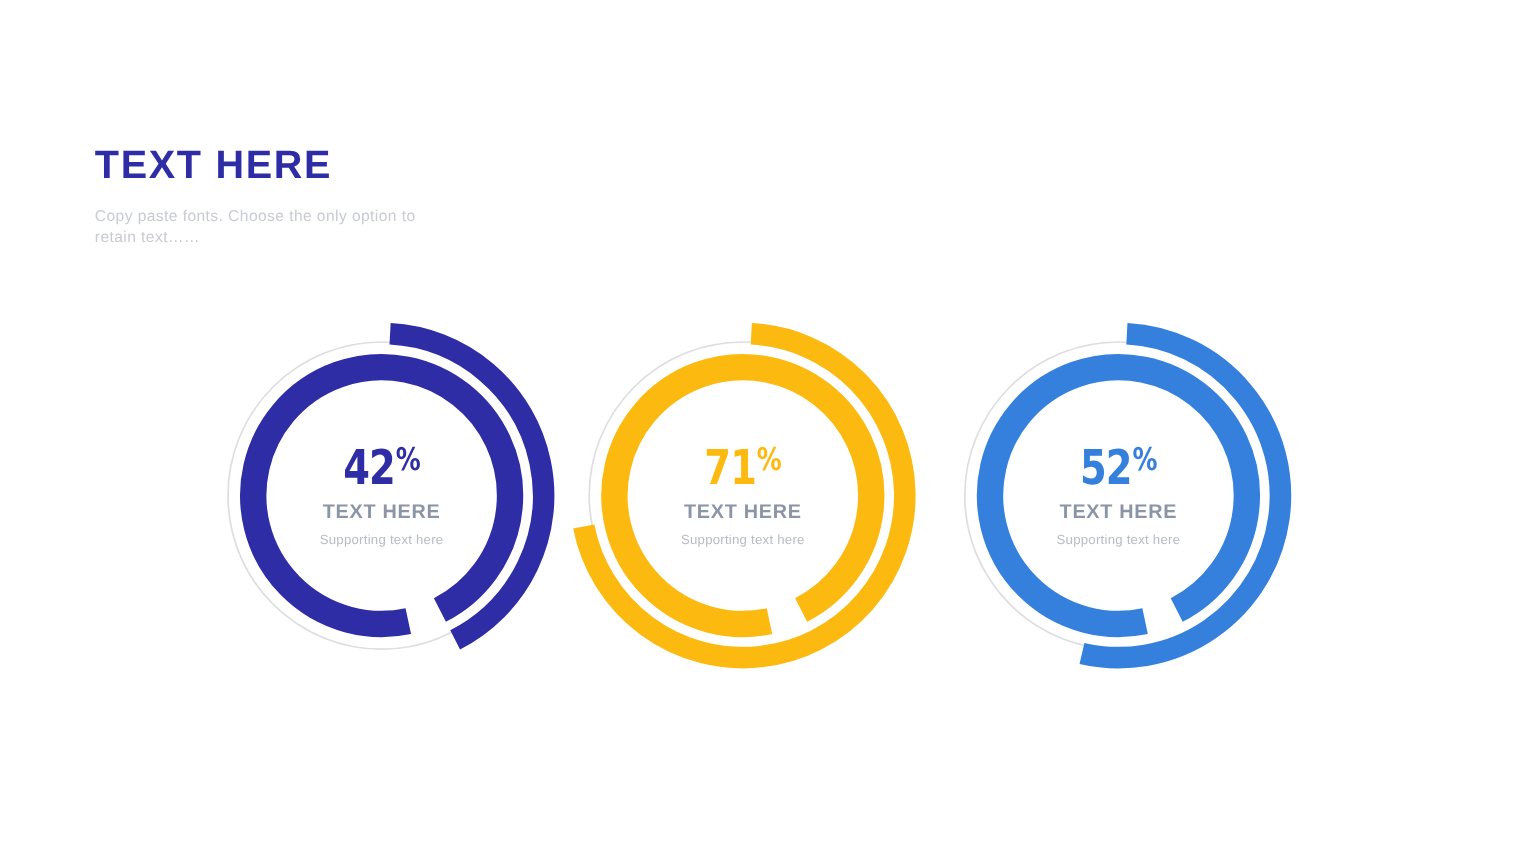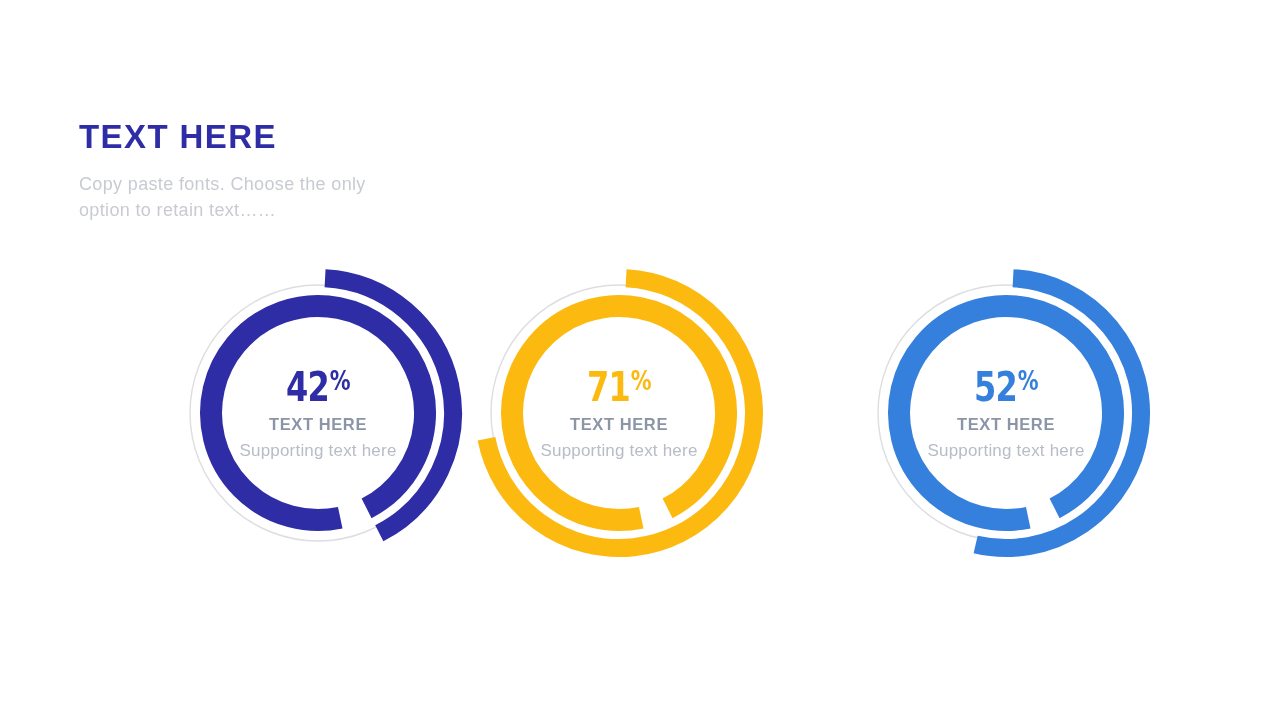--- a/index.html
+++ b/index.html
@@ -26,21 +26,21 @@
     font-size: 33px;
     font-weight: bold;
     color: #2f2da5;
     letter-spacing: 1.4px;
     line-height: 1.05;
     margin: 0;
     font-family: "Liberation Sans", sans-serif;
   }
   .page-subtitle {
     margin: 16px 0 0 0;
-    font-size: 18px;
+    font-size: 13px;
     line-height: 1.45;
     color: #c9cbd3;
     letter-spacing: 0.35px;
     max-width: 300px;
     font-family: "Liberation Sans", sans-serif;
   }
 
   
   .charts-row {
     position: absolute;
@@ -97,21 +97,21 @@
     font-family: "Liberation Sans", sans-serif;
     font-weight: bold;
     font-size: 16.5px;
     letter-spacing: 0.6px;
     color: #8b95a6;
     line-height: 1;
     margin-bottom: 9px;
   }
   .label-sub {
     font-family: "Liberation Sans", sans-serif;
-    font-size: 17px;
+    font-size: 11px;
     letter-spacing: 0.2px;
     color: #b7bcc6;
     line-height: 1;
   }
 </style>
 </head>
 <body>
 
 <div class="header">
   <h1 class="page-title">TEXT HERE</h1>
@@ -145,21 +145,21 @@
     <div class="donut-center">
       <div class="pct" style="color: rgb(252, 186, 16);">
         <span class="pct-num">71</span>
           <span class="pct-sign">%</span>
       </div>
       <div class="label-main">TEXT HERE</div>
       <div class="label-sub">Supporting text here</div>
     </div>
   </div>
 
-  <div class="donut" id="donut-slot-2" style="left:856px;">
+  <div class="donut" id="donut-slot-2" style="left:782px;">
     <svg width="300" height="300" viewBox="0 0 300 300">
         <circle cx="150" cy="150" r="128" fill="none" stroke="#dddde2" stroke-width="1.4"></circle>
         <path d="M 172.25 254.66 A 107 107 0 1 1 198.58 245.34" fill="none" stroke="#3580dd" stroke-width="22" stroke-linecap="butt"></path>
         <path d="M 157.07 15.19 A 135 135 0 1 1 119.63 281.54" fill="none" stroke="#3580dd" stroke-width="18" stroke-linecap="butt"></path>
       </svg>
     <div class="donut-center">
       <div class="pct" style="color: rgb(53, 128, 221);">
         <span class="pct-num">52</span>
           <span class="pct-sign">%</span>
       </div>

